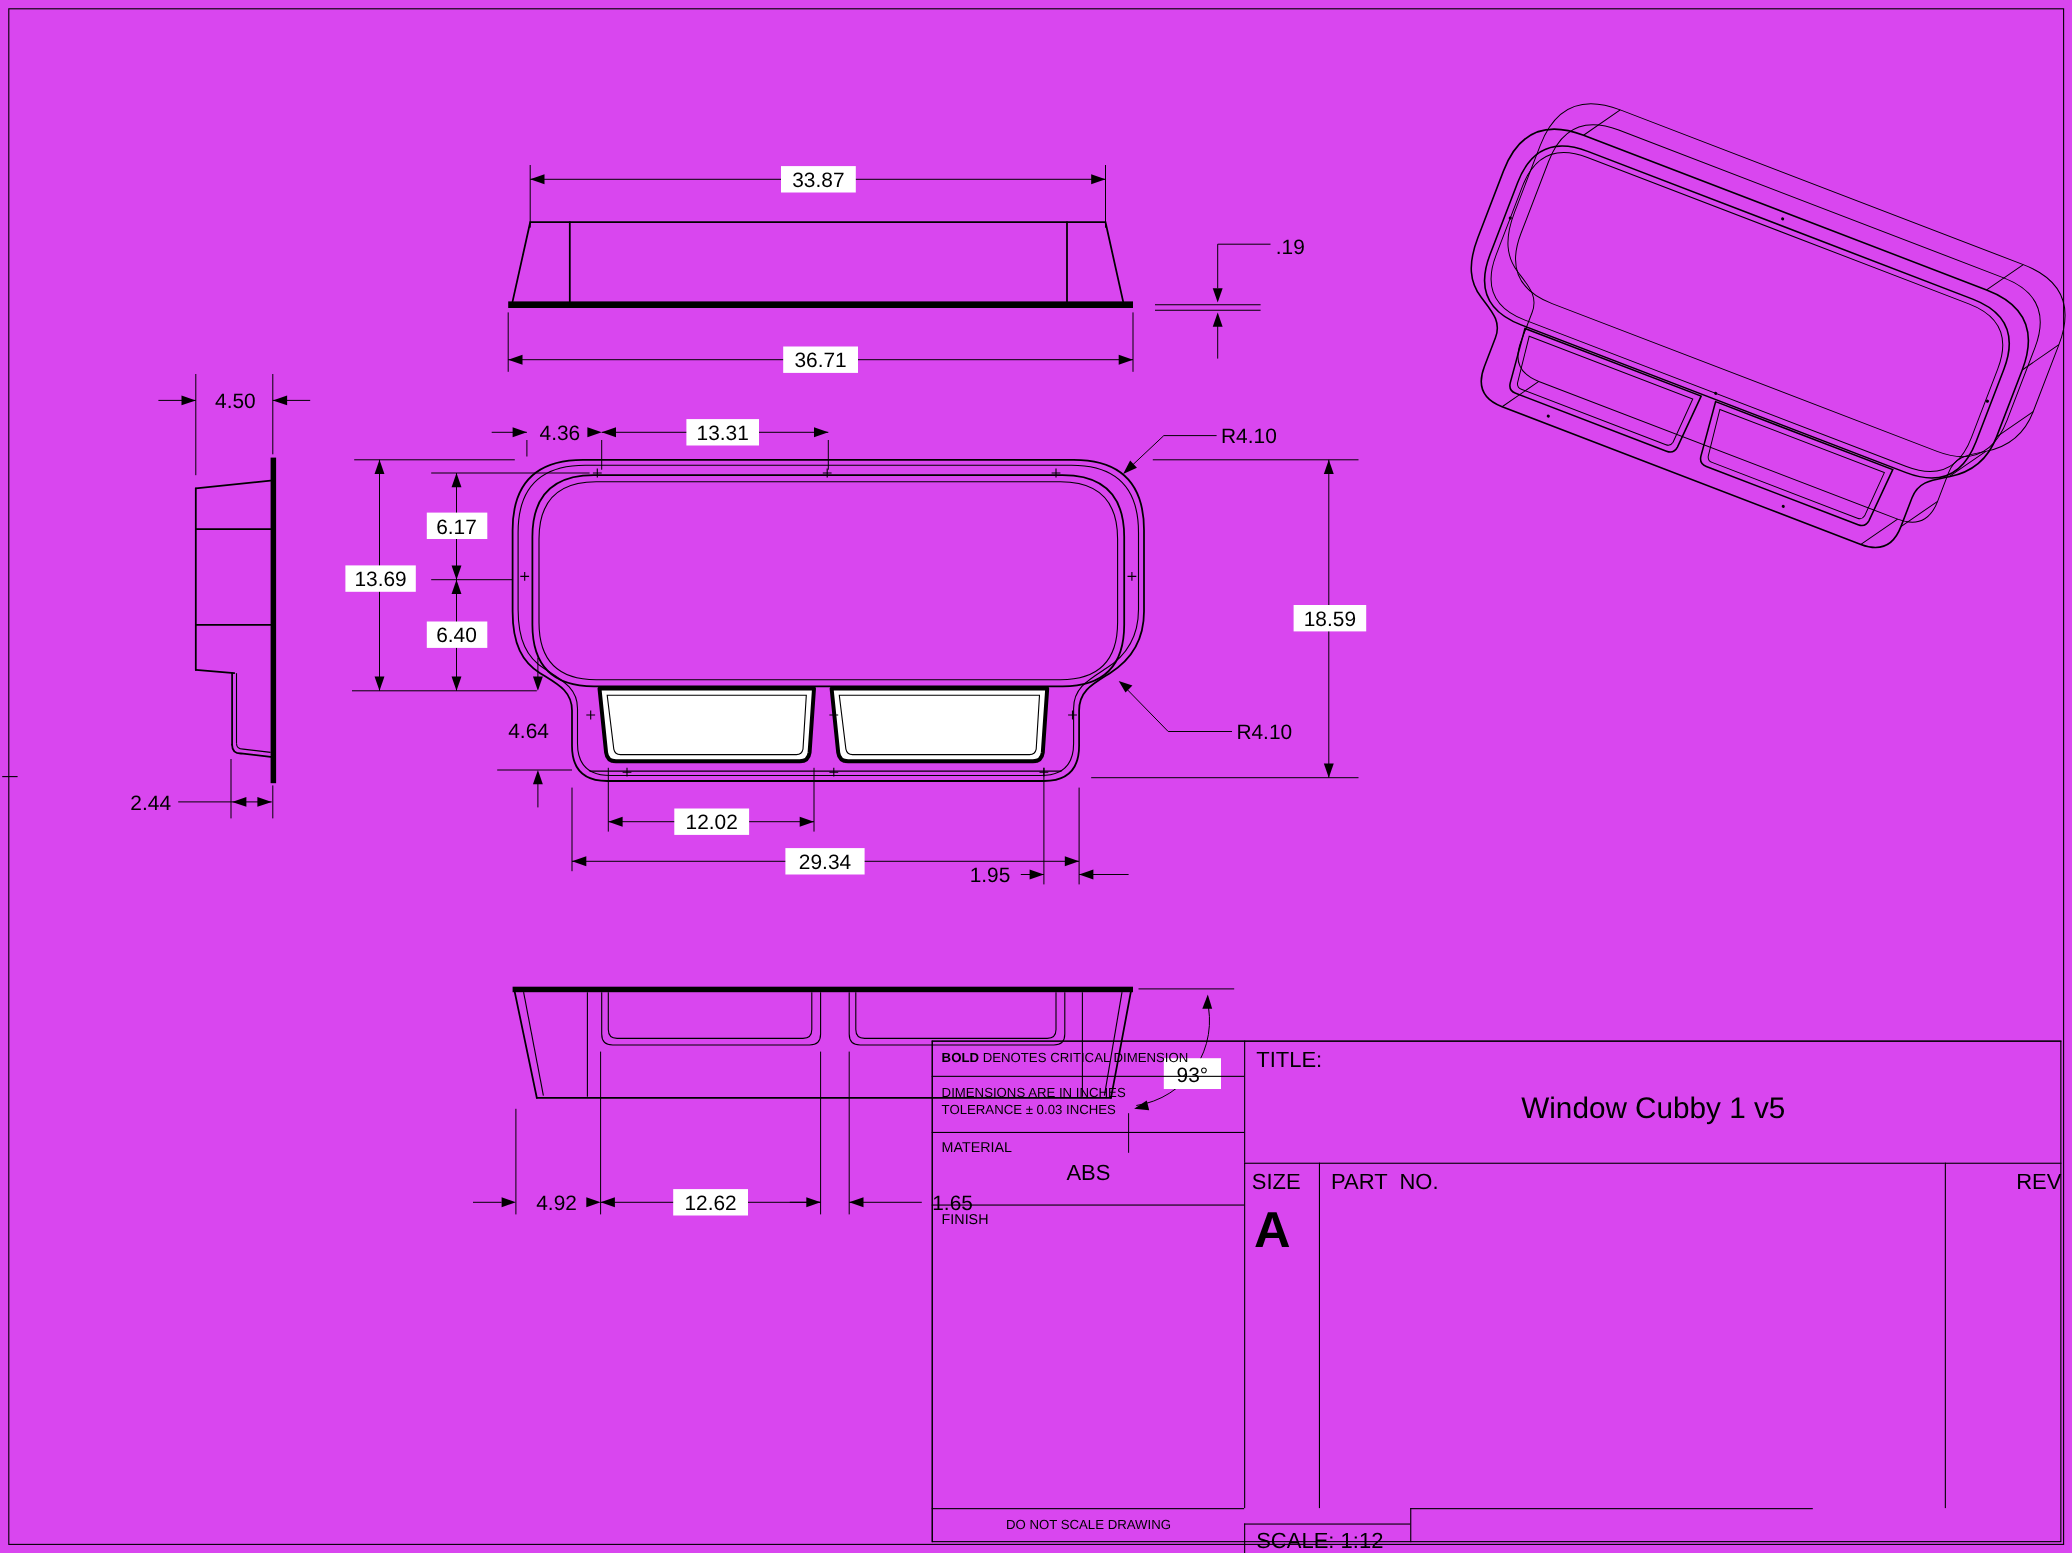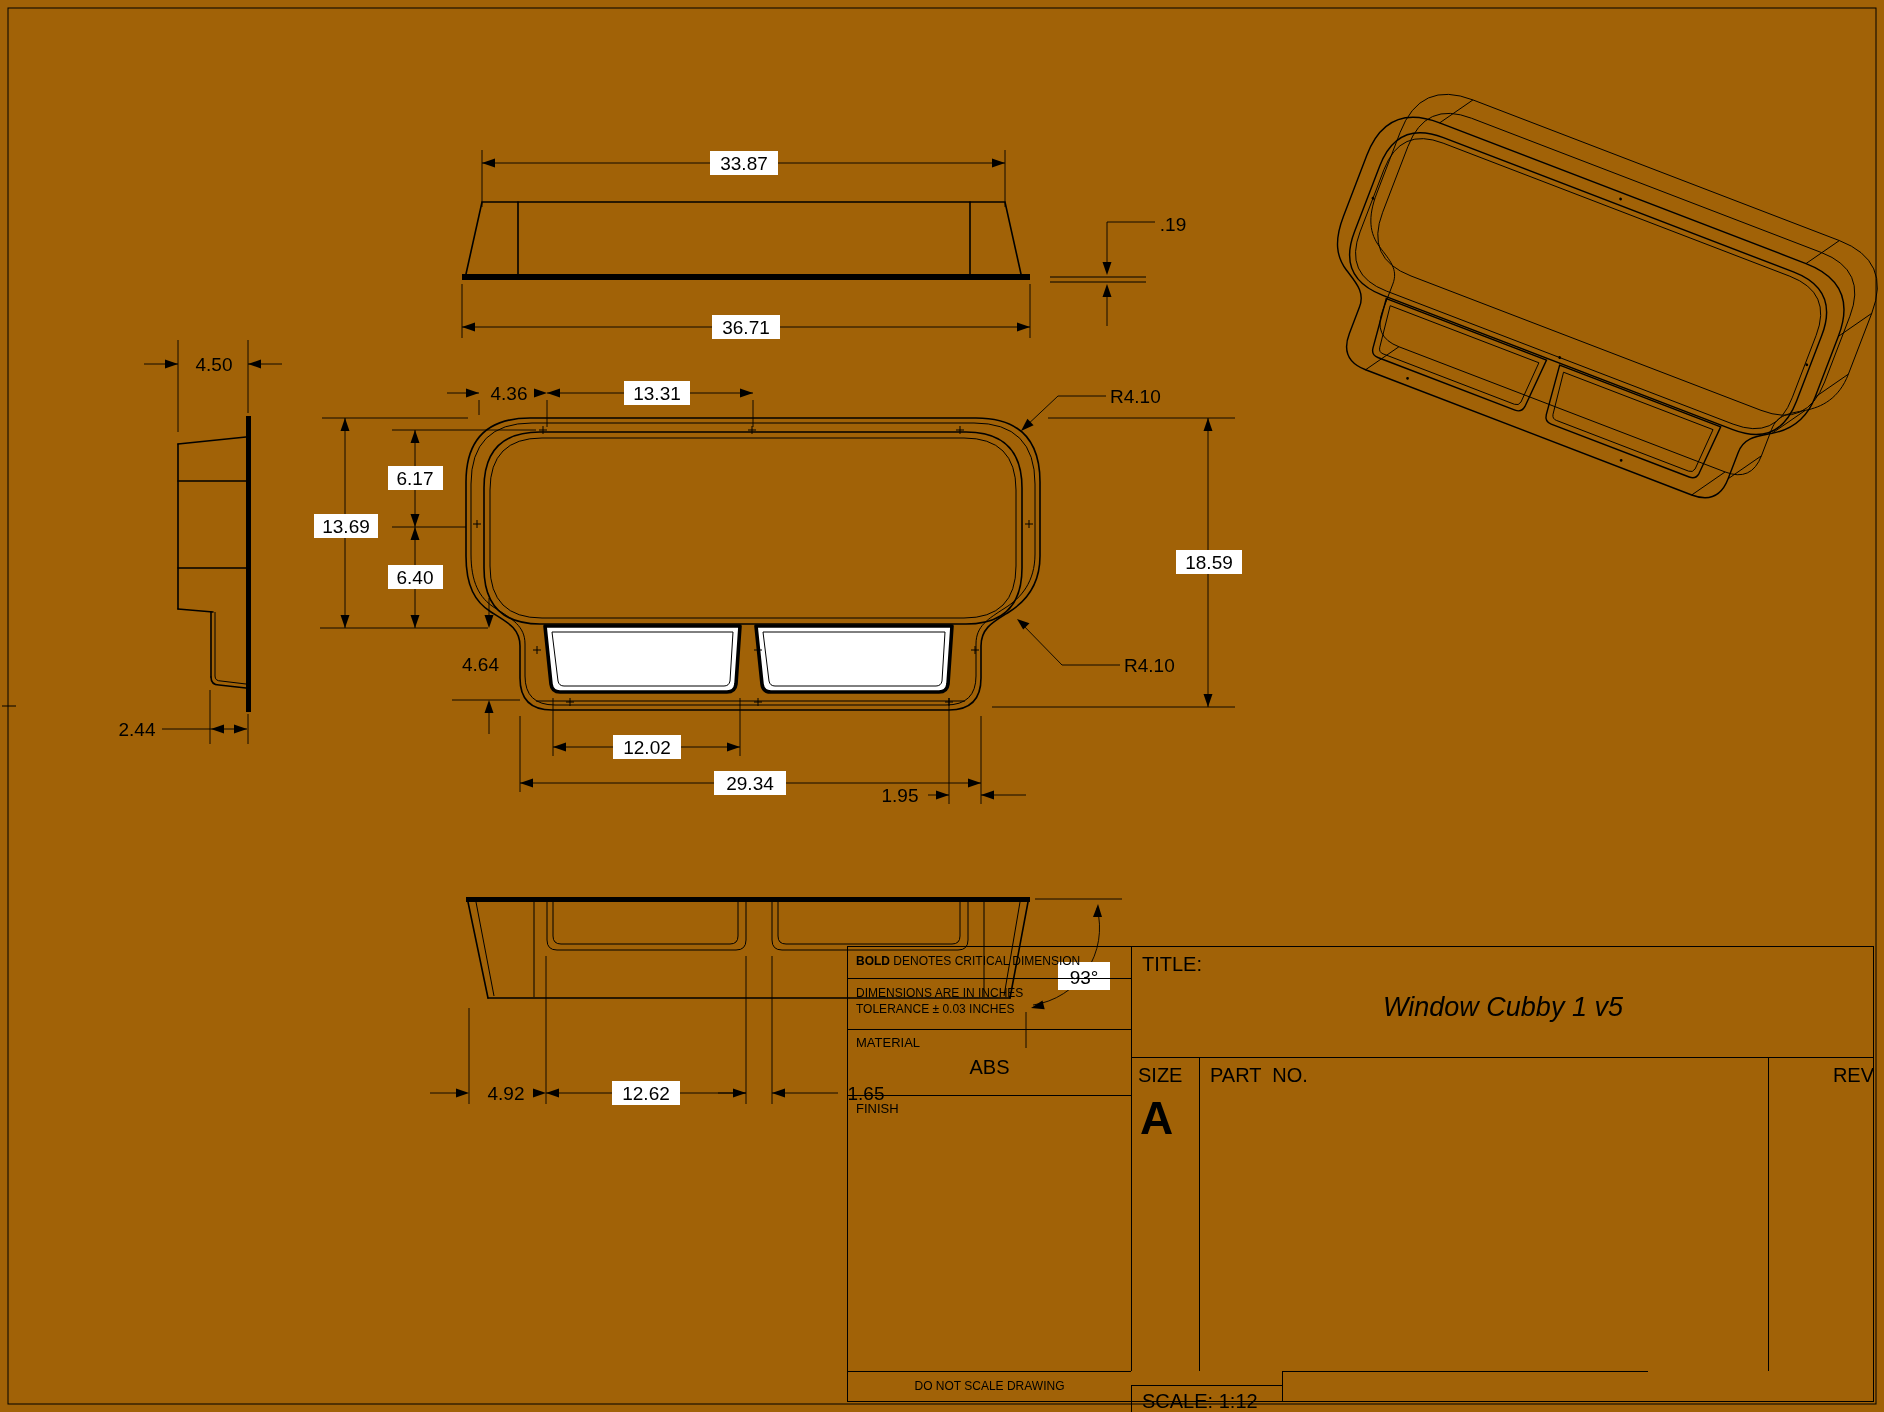--- a/index.html
+++ b/index.html
@@ -1,35 +1,35 @@
 <!DOCTYPE html>
 <html><head>
 <meta charset="utf-8">
 <style>
   html,body{margin:0;padding:0;background:#e8e8e8;}
-  #sheet{position:relative;width:1884px;height:1412px;background:#a16207;
+  #sheet{position:relative;width:1884px;height:1412px;background:#d946ef;
          font-family:"Liberation Sans",sans-serif;overflow:hidden;}
   svg{position:absolute;left:0;top:0;}
   svg text{font-family:"Liberation Sans",sans-serif;font-size:19px;fill:#000;}
   .ln{stroke:#000;stroke-width:1.6;fill:none;stroke-linecap:round;}
   .thin{stroke:#000;stroke-width:1;fill:none;}
   .dim{stroke:#000;stroke-width:0.9;fill:none;}
   .bold{stroke:#000;stroke-width:3.6;fill:#fff;stroke-linejoin:round;}
   .fillb{fill:#000;stroke:none;}
   .mask{fill:#fff;stroke:none;}
   .ah{fill:#000;stroke:none;}
   
   .tb{position:absolute;left:847px;top:946px;width:1027px;height:456px;}
   .cell{position:absolute;border-left:1.6px solid #000;border-top:1.6px solid #000;
         box-sizing:border-box;color:#000;}
   .tb .outer{border:1.6px solid #000;position:absolute;left:0;top:0;right:0;bottom:0;}
   .smalltxt{font-size:12px;}
   .microtxt{font-size:13px;}
   .bigA{font-size:46px;font-weight:bold;line-height:1;}
-  .titleTxt{font-size:27px;font-style:italic;}
+  .titleTxt{font-size:27px;}
   .rowlbl{font-size:20px;}
 </style>
 </head>
 <body>
 
 <div id="sheet">
 
 <svg width="1884" height="1412" viewBox="0 0 1884 1412">
 
   <g>

